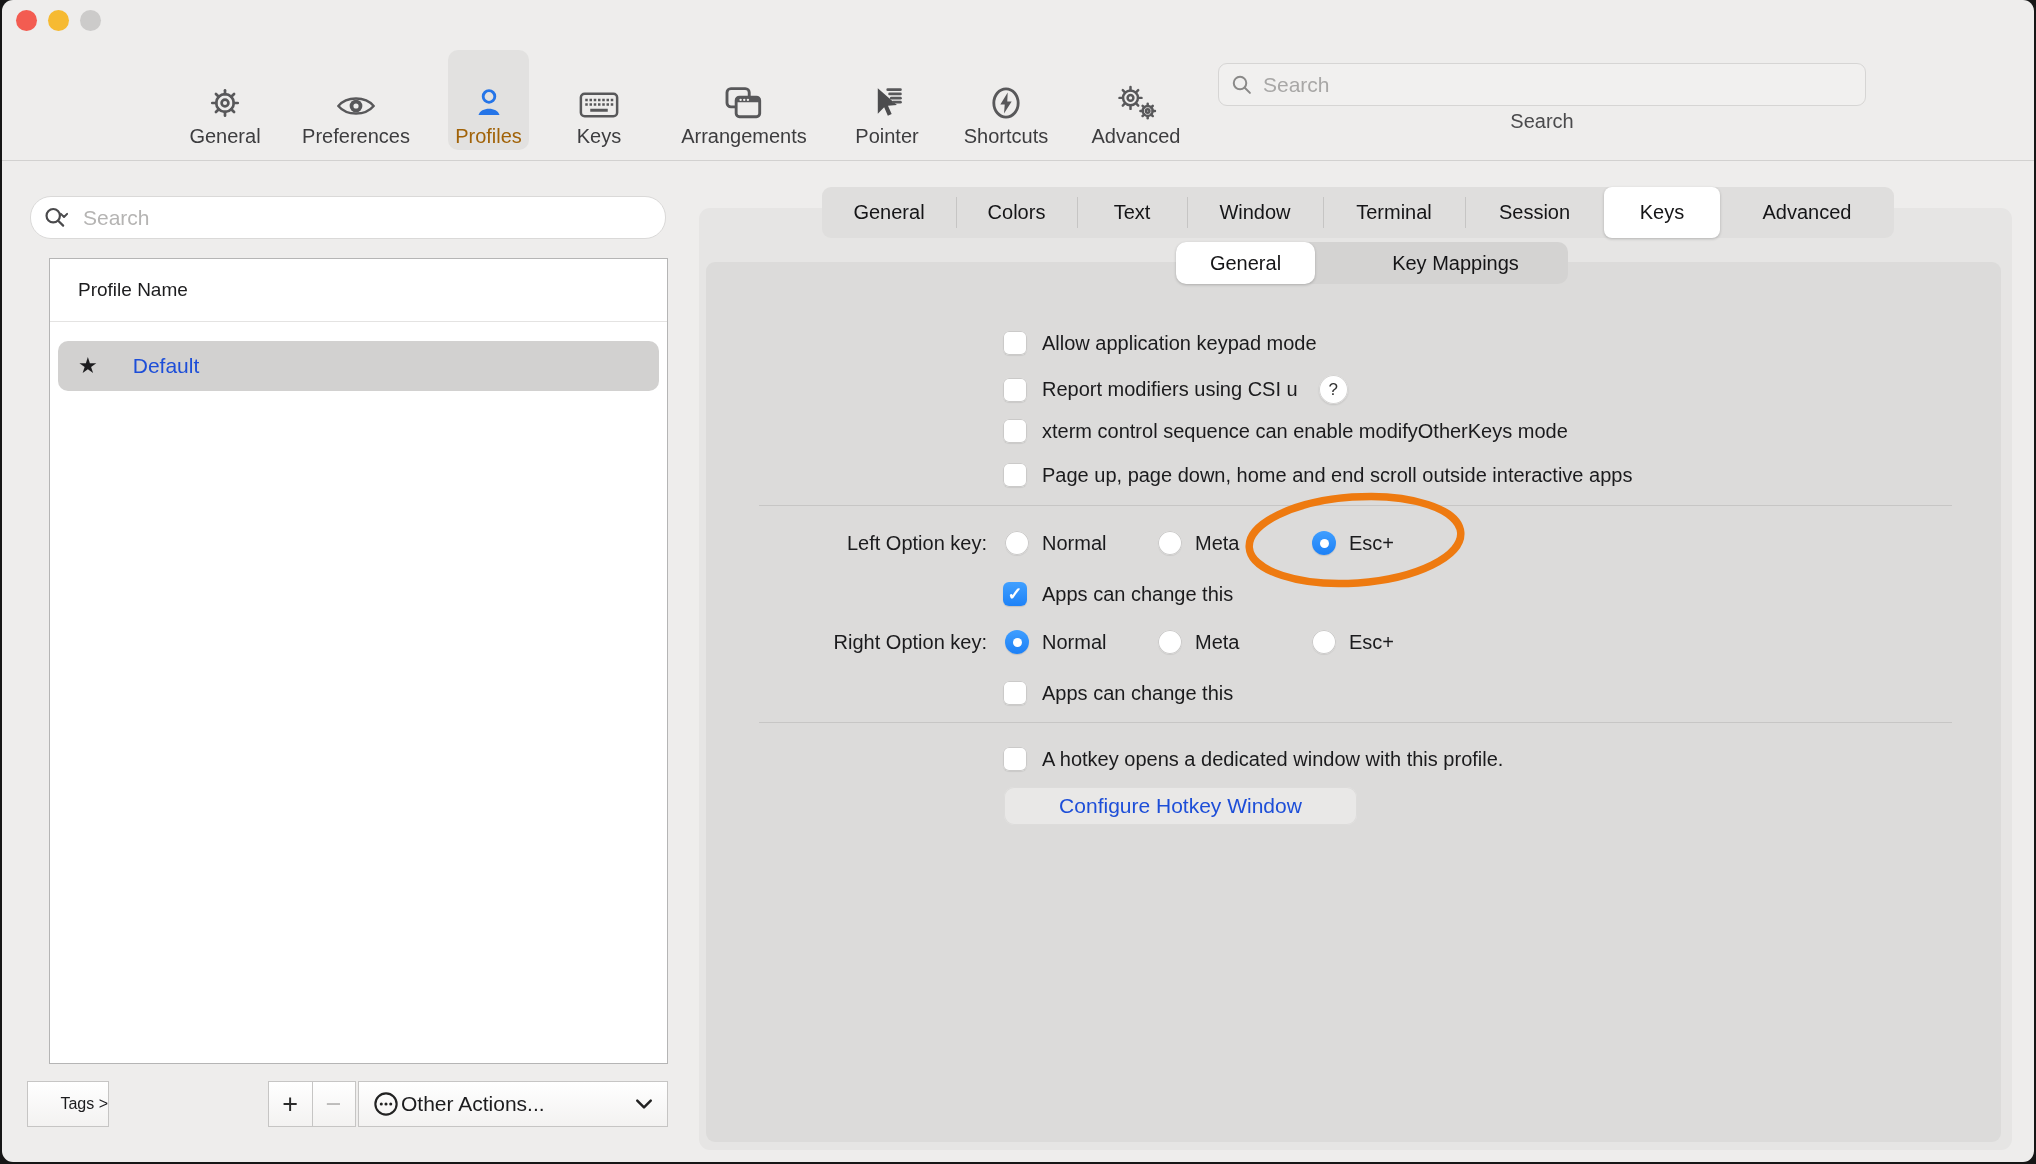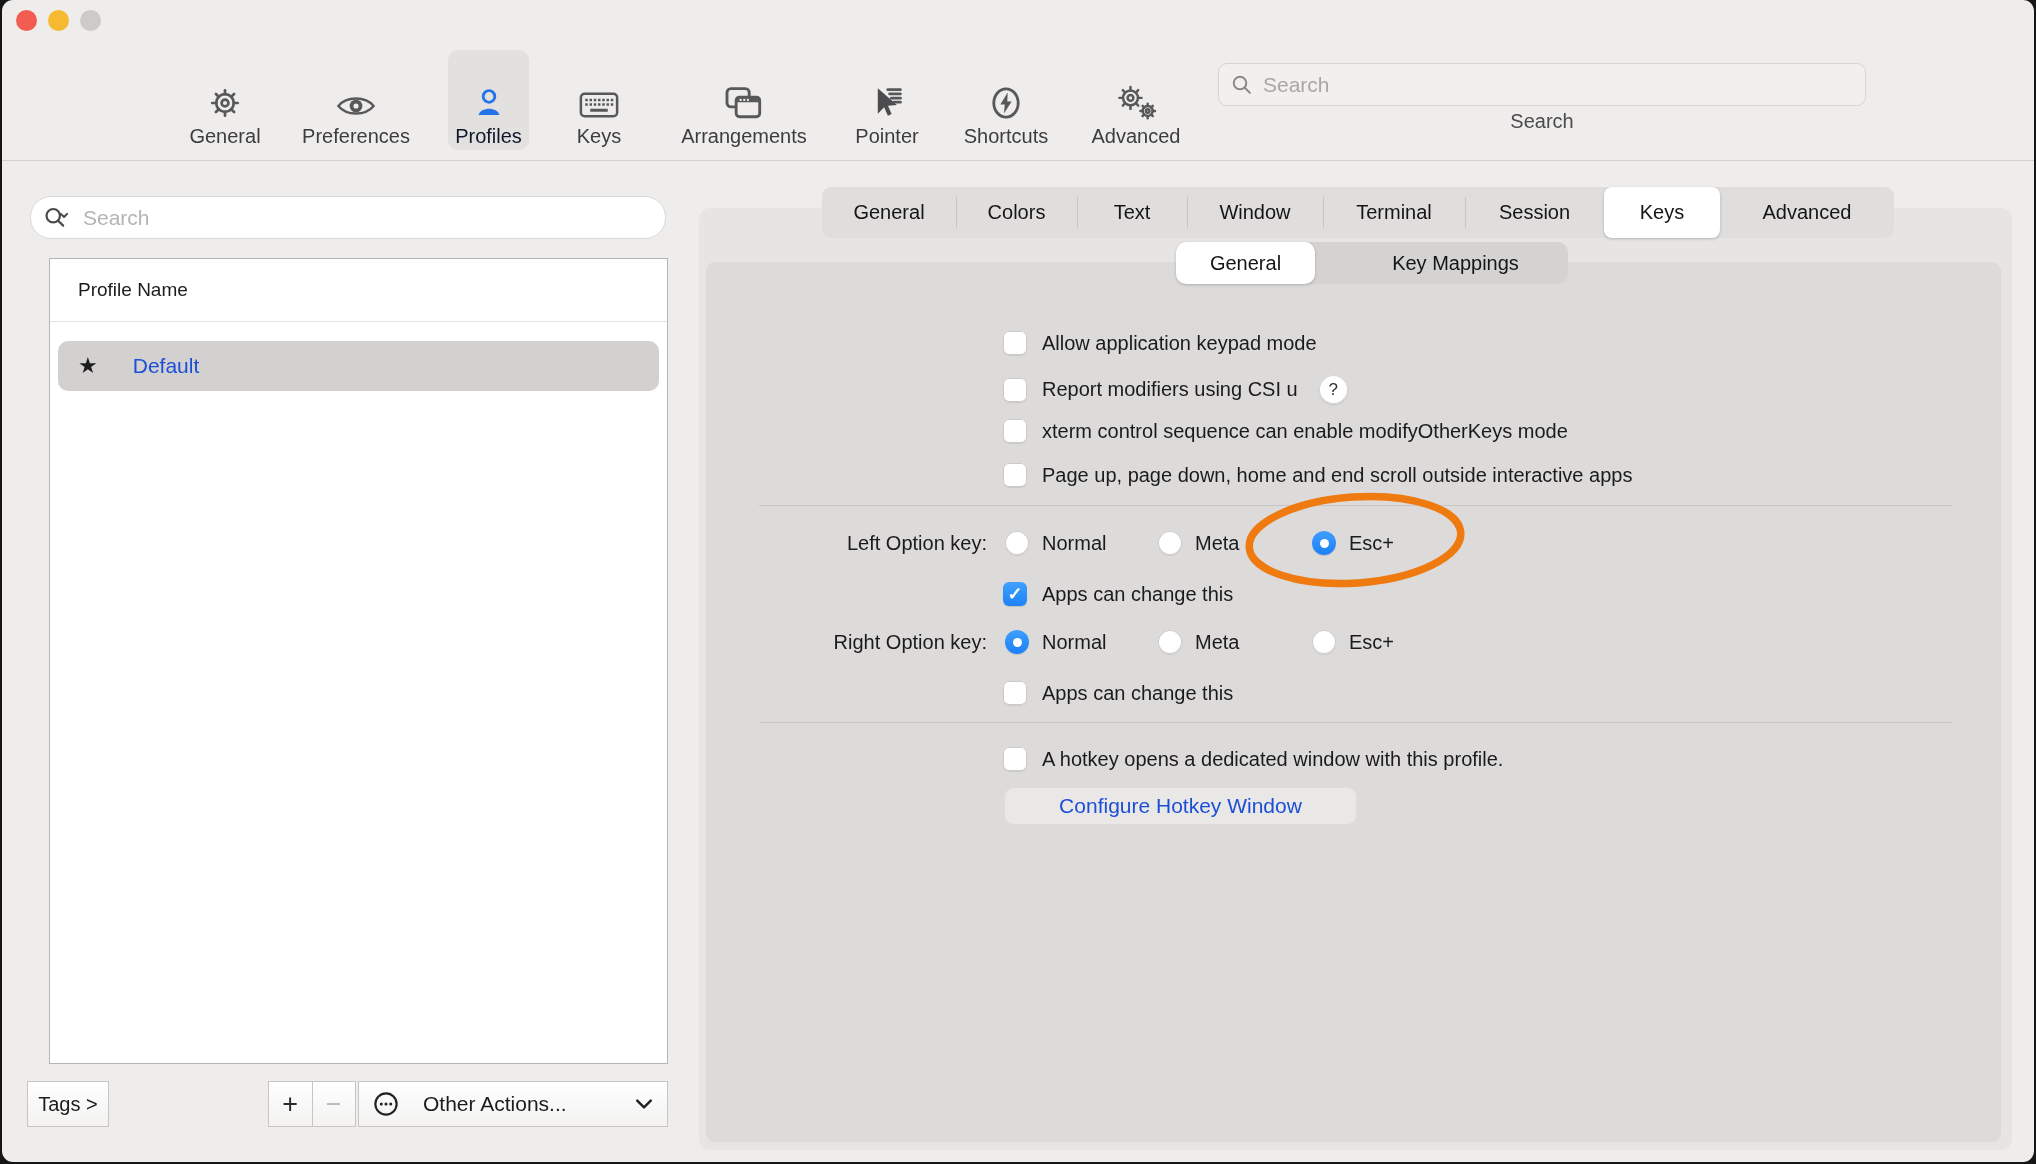--- a/index.html
+++ b/index.html
@@ -4,44 +4,44 @@
 <style>
   html,body{margin:0;padding:0;}
   body{width:2036px;height:1164px;background:#161616;font-family:"Liberation Sans",sans-serif;position:relative;overflow:hidden;-webkit-font-smoothing:antialiased;}
   .window{position:absolute;left:2px;top:0;width:2032px;height:1162px;background:#EEEDEC;border-radius:11px;overflow:hidden;}
   
   .tl{width:21px;height:21px;border-radius:50%;position:absolute;top:10px;}
   
   .tb-item{position:absolute;top:50px;height:100px;display:flex;flex-direction:column;align-items:center;justify-content:flex-end;gap:6px;}
   .tb-item .lab{font-size:20px;color:#3d3d3f;line-height:20px;padding-bottom:4px;}
   .tb-item.sel{background:#E2E1E0;border-radius:10px;}
-  .tb-item.sel .lab{color:#0f172a;}
+  .tb-item.sel .lab{color:#a16207;}
   .tb-sep{position:absolute;left:0;top:160px;width:100%;height:1px;background:#D2D1D0;}
   .title{position:absolute;top:8px;left:0;width:100%;text-align:center;font-size:23px;font-weight:bold;color:#161618;}
   .tsearch{position:absolute;left:1216px;top:63px;width:648px;height:43px;background:#F1F0EF;border:1px solid #D6D5D4;border-radius:9px;display:flex;align-items:center;box-sizing:border-box;padding-left:12px;gap:8px;}
   .tsearch input{border:none;outline:none;background:transparent;font-size:21px;color:#333;width:560px;font-family:"Liberation Sans",sans-serif;}
   .tsearch input::placeholder{color:#A8A7A6;}
   .tsearch-cap{position:absolute;left:1216px;top:110px;width:648px;text-align:center;font-size:20px;color:#4B4B4D;}
   
   .ssearch{position:absolute;left:28px;top:196px;width:636px;height:43px;background:#fff;border:1px solid #DAD9D8;border-radius:21px;box-sizing:border-box;display:flex;align-items:center;padding-left:13px;gap:7px;}
   .ssearch input{border:none;outline:none;background:transparent;font-size:21px;color:#333;width:540px;font-family:"Liberation Sans",sans-serif;}
   .ssearch input::placeholder{color:#B5B4B3;}
   .plist{position:absolute;left:47px;top:258px;width:619px;height:806px;background:#fff;border:1px solid #B5B5B5;box-sizing:border-box;}
   .plist-head{position:absolute;left:28px;top:20px;font-size:19px;color:#1C1C1E;}
   .plist-div{position:absolute;left:0;top:62px;width:100%;height:1px;background:#E4E3E2;}
   .prow{position:absolute;left:8px;top:82px;width:601px;height:50px;background:#D2D1D0;border-radius:10px;display:flex;align-items:center;padding-left:20px;box-sizing:border-box;gap:11px;}
   .prow .star{font-size:22px;color:#1C1C1E;}
   .prow .nm{font-size:21px;color:#1d4ed8;margin-left:24px;}
   
-  .btn{background:linear-gradient(#ffffff,#F3F2F1);border:1px solid #C6C5C4;box-sizing:border-box;display:flex;align-items:center;justify-content:center;font-size:20px;color:#1C1C1E;}
+  .btn{background:linear-gradient(#ffffff,#F3F2F1);border:1px solid #C6C5C4;box-sizing:border-box;display:flex;align-items:center;justify-content:flex-end;font-size:16px;color:#1C1C1E;}
   .tagsbtn{position:absolute;left:25px;top:1081px;width:82px;height:46px;}
   .pm{position:absolute;left:266px;top:1081px;width:88px;height:46px;display:flex;}
   .pm .cell{flex:1;background:linear-gradient(#ffffff,#F3F2F1);border:1px solid #C6C5C4;box-sizing:border-box;display:flex;align-items:center;justify-content:center;font-size:27px;color:#2a2a2a;}
   .pm .cell.dim{color:#BDBCBB;border-left:none;}
-  .oact{position:absolute;left:356px;top:1081px;width:310px;height:46px;justify-content:flex-start;padding:0 14px;gap:24px;font-size:21px;}
+  .oact{position:absolute;left:356px;top:1081px;width:310px;height:46px;justify-content:flex-start;padding:0 14px;gap:2px;font-size:21px;}
   .oact .chev{margin-left:auto;}
   
   .rpanel{position:absolute;left:697px;top:208px;width:1313px;height:942px;background:#E6E5E4;border-radius:11px;}
   .rcontent{position:absolute;left:704px;top:262px;width:1295px;height:880px;background:#DCDBDA;border-radius:9px;}
   .tabbar{position:absolute;left:820px;top:187px;height:51px;background:#DFDEDD;border-radius:9px;display:flex;align-items:stretch;}
   .tabbar .tab{display:flex;align-items:center;justify-content:center;font-size:20px;color:#151517;position:relative;}
   .tabbar .tab.sel{background:#FFFFFF;border-radius:8px;box-shadow:0 1px 3px rgba(0,0,0,0.22);}
   .tabbar .tab .vd{position:absolute;left:0;top:10px;bottom:10px;width:1px;background:#C6C5C4;}
   .subtabs{position:absolute;left:1174px;top:242px;height:42px;background:#D4D3D2;border-radius:10px;display:flex;z-index:3;}
   .subtabs .tab{display:flex;align-items:center;justify-content:center;font-size:20px;color:#151517;}

